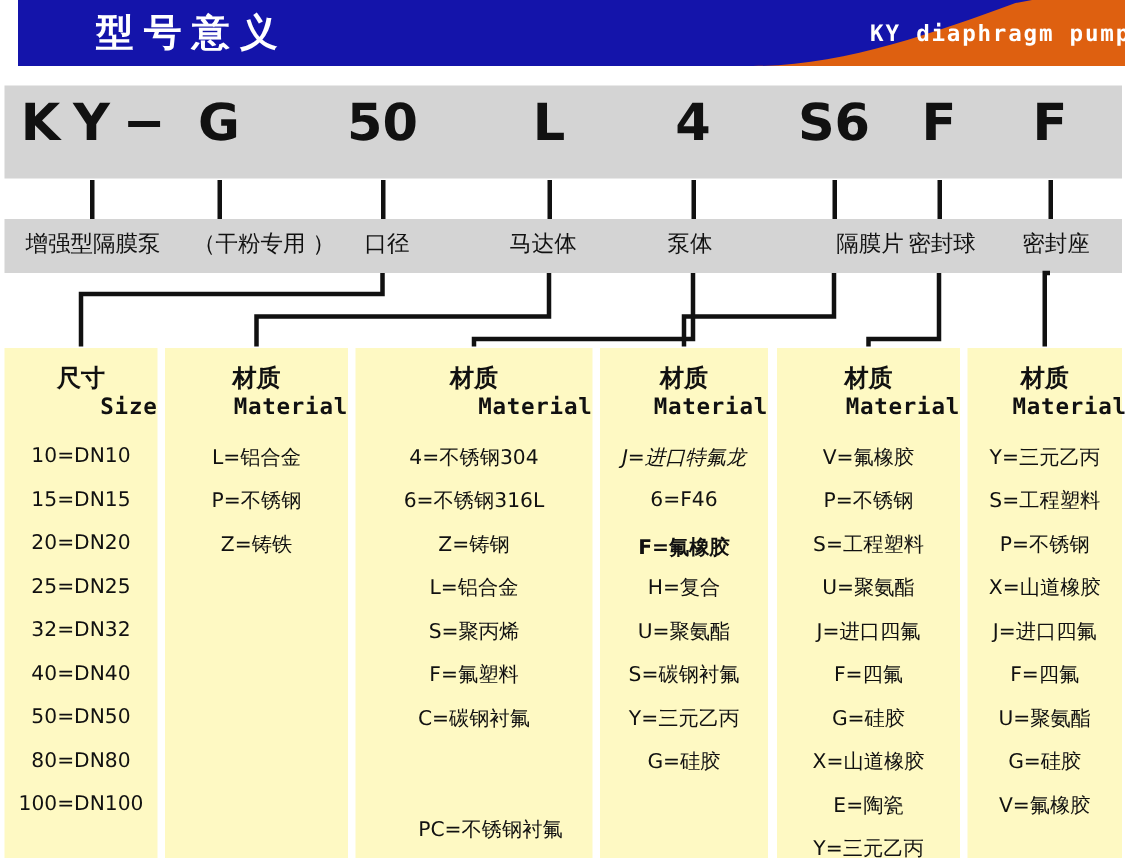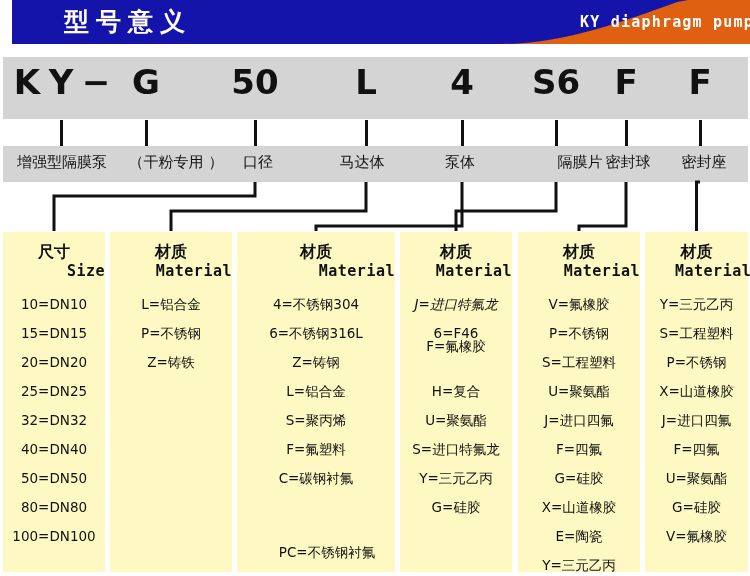--- a/index.html
+++ b/index.html
@@ -163,24 +163,24 @@
         <div class="col-item" style="top: 180px;">S=聚丙烯</div>
         <div class="col-item" style="top: 209px;">F=氟塑料</div>
         <div class="col-item" style="top: 238px;">C=碳钢衬氟</div>
         <div class="col-item" style="top: 312px; padding-left: 22px;">PC=不锈钢衬氟</div>
       </div>
       <div class="col" style="left: 400px; top: 232px; width: 112px; height: 340px;">
         <div class="col-title-cn">材质</div>
         <div class="col-title-en">Material</div>
         <div class="col-item" style="top: 64px; font-style: italic;">J=进口特氟龙</div>
         <div class="col-item" style="top: 93px;">6=F46</div>
-        <div class="col-item" style="top: 106px;">F=氟橡胶</div>
+        <div class="col-item" style="top: 124px; font-weight: bold;">F=氟橡胶</div>
         <div class="col-item" style="top: 151px;">H=复合</div>
         <div class="col-item" style="top: 180px;">U=聚氨酯</div>
-        <div class="col-item" style="top: 209px;">S=进口特氟龙</div>
+        <div class="col-item" style="top: 209px;">S=碳钢衬氟</div>
         <div class="col-item" style="top: 238px;">Y=三元乙丙</div>
         <div class="col-item" style="top: 267px;">G=硅胶</div>
       </div>
       <div class="col" style="left: 518px; top: 232px; width: 122px; height: 340px;">
         <div class="col-title-cn">材质</div>
         <div class="col-title-en">Material</div>
         <div class="col-item" style="top: 64px;">V=氟橡胶</div>
         <div class="col-item" style="top: 93px;">P=不锈钢</div>
         <div class="col-item" style="top: 122px;">S=工程塑料</div>
         <div class="col-item" style="top: 151px;">U=聚氨酯</div>

